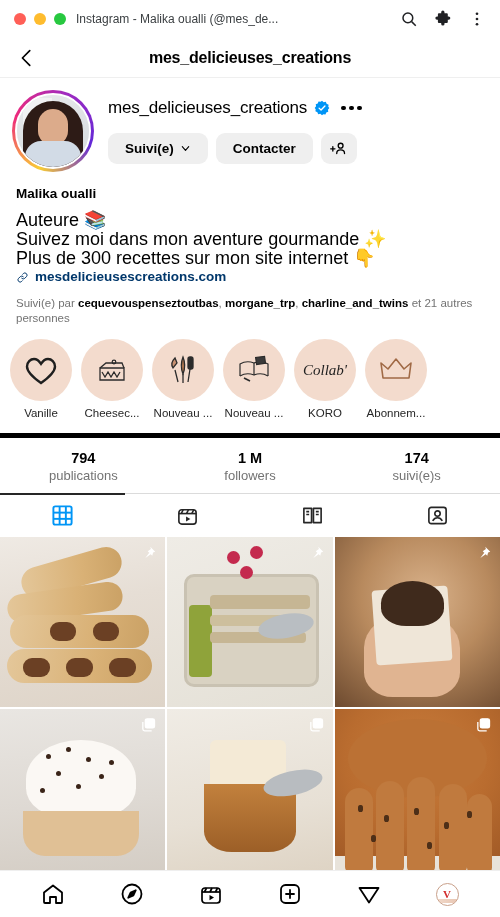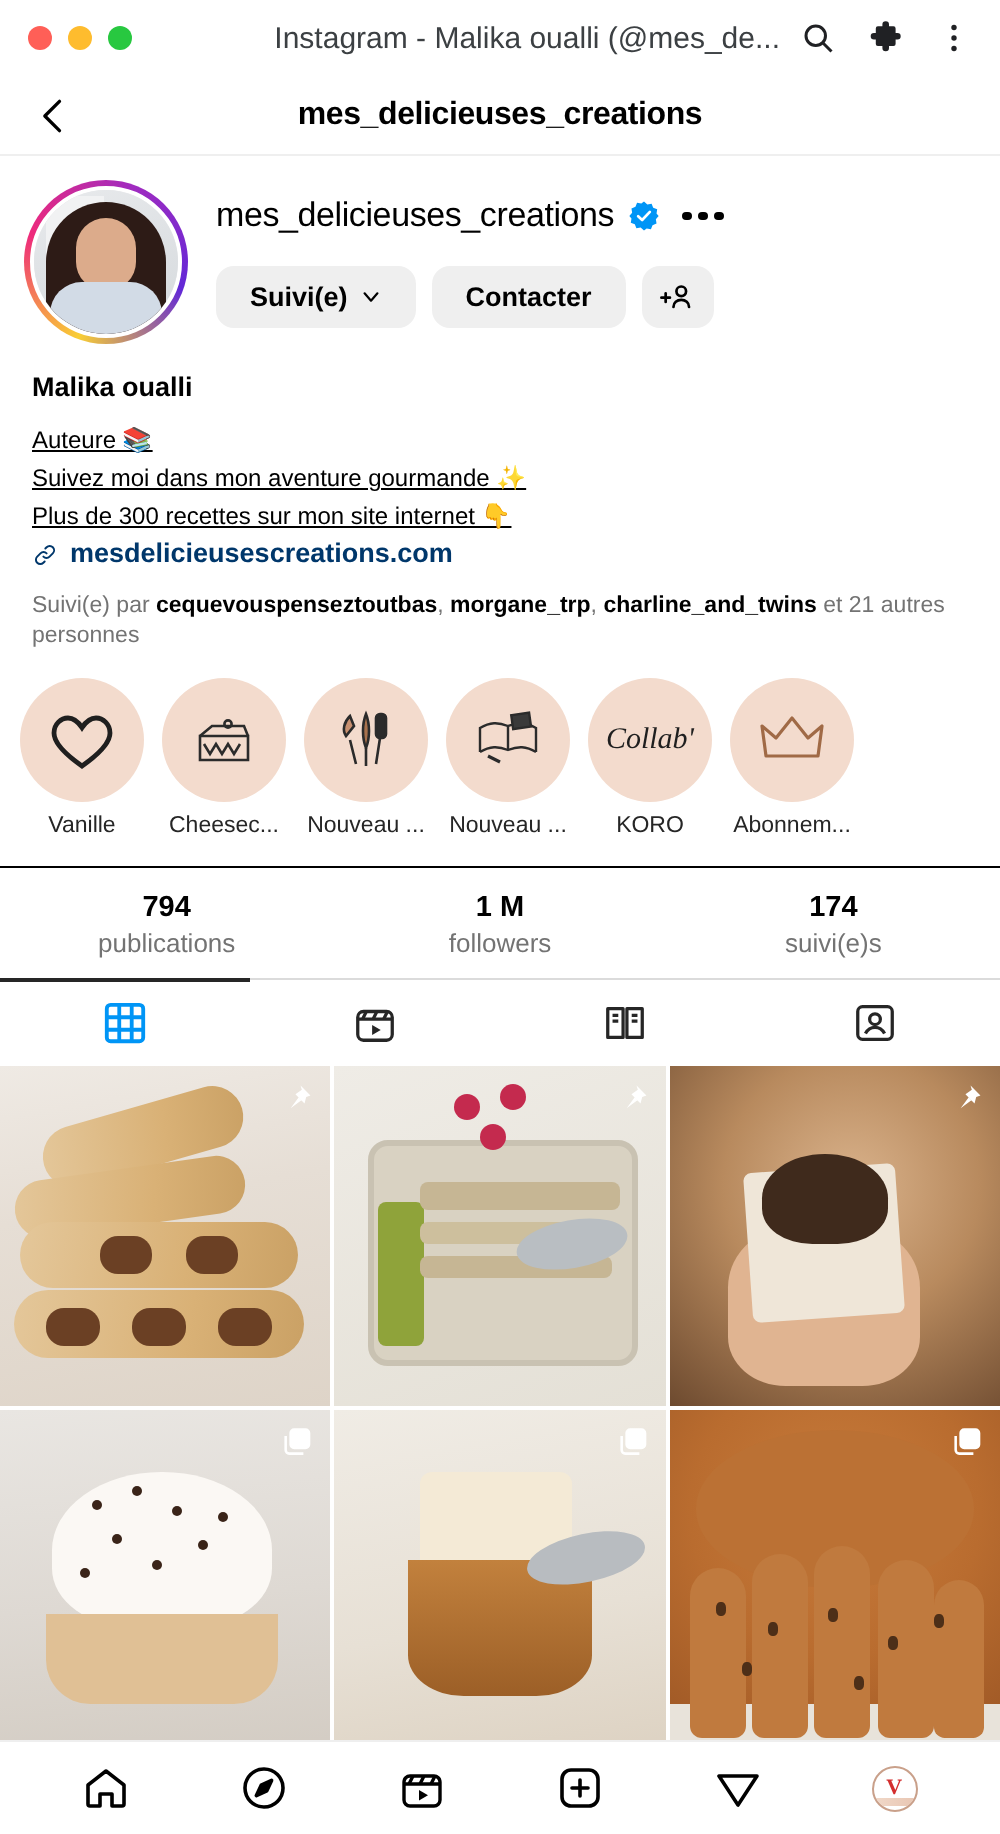--- a/index.html
+++ b/index.html
@@ -19,22 +19,22 @@
     padding: 0 14px;
     background: #ffffff;
   }
   .traffic { display: flex; gap: 8px; align-items: center; }
   .dot { width: 12px; height: 12px; border-radius: 50%; }
   .dot.red { background: #ff5f57; }
   .dot.yellow { background: #febc2e; }
   .dot.green { background: #28c840; }
   .browser-title {
     flex: 1;
-    text-align: right;
-    font-size: 15px;
+    text-align: left;
+    font-size: 12px;
     color: #3c4043;
     white-space: nowrap;
     overflow: hidden;
     text-overflow: ellipsis;
     padding: 0 10px;
   }
   .browser-actions { display: flex; align-items: center; gap: 16px; }
   .browser-actions .bicon { width: 18px; height: 18px; display:block; }
 
   
@@ -120,21 +120,21 @@
     gap: 6px;
     cursor: pointer;
     white-space: nowrap;
   }
   .btn.icon-only { padding: 0; width: 36px; justify-content: center; }
   .chev { width: 11px; height: 11px; }
 
   
   .bio { padding: 14px 16px 0 16px; }
   .bio-name { font-size: 13.5px; font-weight: bold; margin-bottom: 10px; }
-  .bio-line { font-size: 12px; line-height: 19px; text-decoration: underline; }
+  .bio-line { font-size: 18px; line-height: 19px; }
   .bio-link-row { display: flex; align-items: flex-end; gap: 6px; margin-top: 1px; }
   .link-icon { width: 13px; height: 13px; flex:0 0 auto; }
   .bio-link { font-size: 13.5px; font-weight: bold; color: #00376b; }
   .followed-by {
     margin-top: 12px;
     font-size: 11.5px;
     color: #737373;
     line-height: 15px;
   }
   .followed-by b { color: #000; font-weight: bold; }
@@ -162,21 +162,21 @@
     white-space: nowrap;
     overflow: hidden;
     text-overflow: ellipsis;
   }
   .hl-art { width: 40px; height: 40px; }
   .collab-txt { font-family: "Liberation Serif", serif; font-style: italic; font-size: 15px; color:#1f1f1f; }
 
   
   .stats {
     display: flex;
-    border-top: 1px solid #000000;
+    border-top: 5px solid #000000;
     margin-top: 14px;
     padding: 12px 0 10px 0;
   }
   .stat { flex: 1; text-align: center; }
   .stat-num { font-size: 14.5px; font-weight: bold; }
   .stat-lbl { font-size: 13px; color: #737373; margin-top: 2px; }
 
   
   .tabs { display: flex; border-top: 1px solid #dbdbdb; position: relative; }
   .tab {

